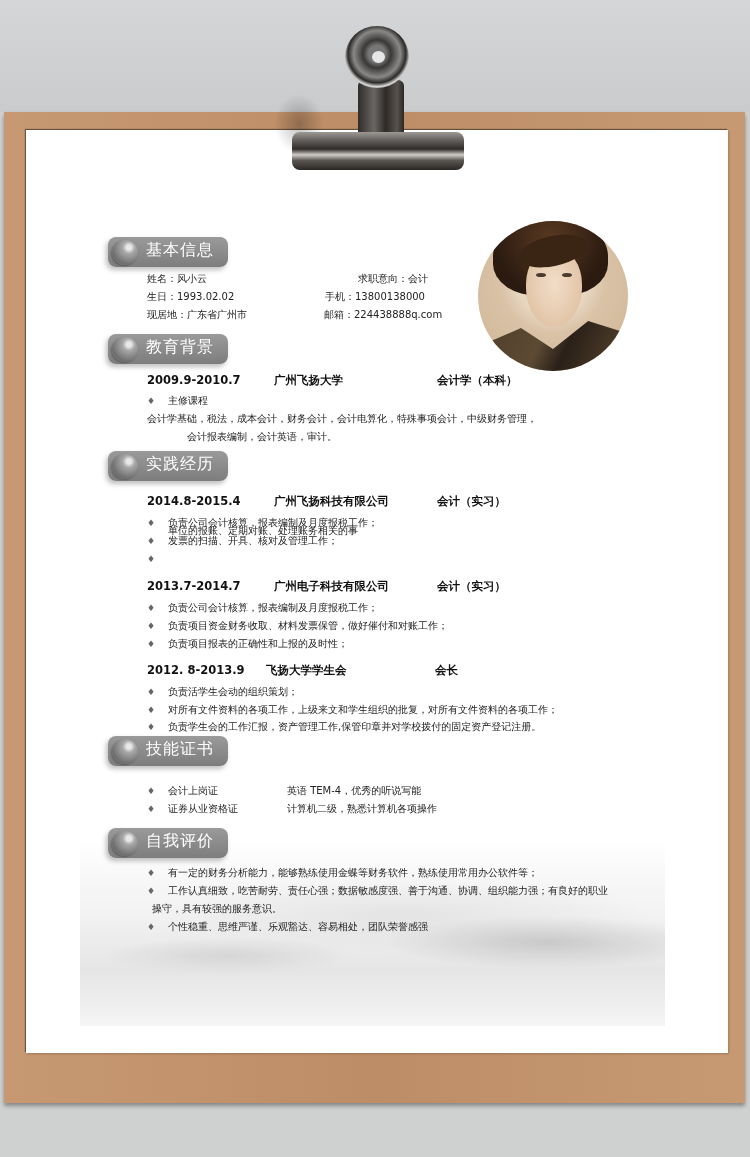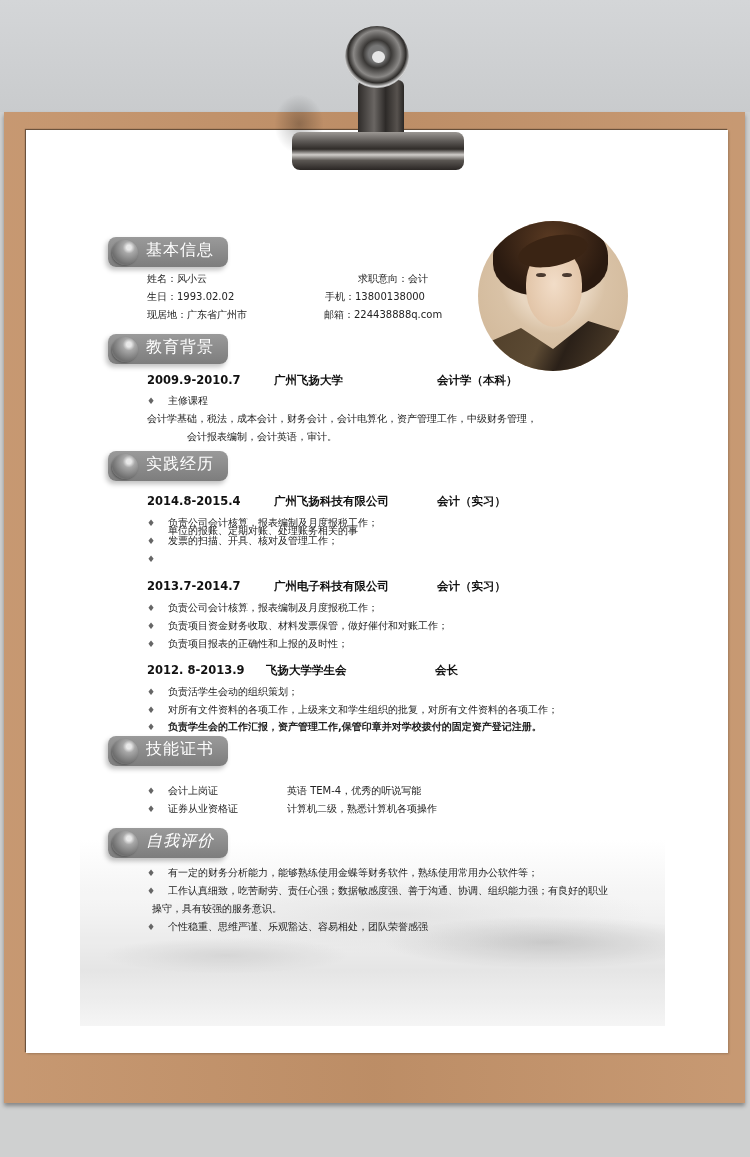--- a/index.html
+++ b/index.html
@@ -89,21 +89,21 @@
 
 <div class="sec" style="top:334px;">
   <div class="drop"></div>
   <div class="title">教育背景</div>
 </div>
 <div class="t b" style="left:147px;top:373px;">2009.9-2010.7</div>
 <div class="t b" style="left:274px;top:373px;">广州飞扬大学</div>
 <div class="t b" style="left:437px;top:373px;">会计学（本科）</div>
 <div class="dm" style="left:147px;top:396px;">♦</div>
 <div class="t" style="left:168px;top:394px;">主修课程</div>
-<div class="t" style="left:147px;top:412px;">会计学基础，税法，成本会计，财务会计，会计电算化，资产管理工作，中级财务管理，</div>
+<div class="t" style="left:147px;top:412px;">会计学基础，税法，成本会计，财务会计，会计电算化，特殊事项会计，中级财务管理，</div>
 <div class="t" style="left:147px;top:430px;margin-left:40px;">会计报表编制，会计英语，审计。</div>
 
 <div class="sec" style="top:451px;padding-left:30px;">
   <div class="drop"></div>
   <div class="title">实践经历</div>
 </div>
 
 <div class="t b" style="left:147px;top:494px;">2014.8-2015.4</div>
 <div class="t b" style="left:274px;top:494px;">广州飞扬科技有限公司</div>
 <div class="t b" style="left:437px;top:494px;">会计（实习）</div>
@@ -125,34 +125,34 @@
 <div class="t" style="left:168px;top:637px;">负责项目报表的正确性和上报的及时性；</div>
 
 <div class="t b" style="left:147px;top:663px;">2012. 8-2013.9</div>
 <div class="t b" style="left:266px;top:663px;">飞扬大学学生会</div>
 <div class="t b" style="left:435px;top:663px;">会长</div>
 <div class="dm" style="left:147px;top:687px;">♦</div>
 <div class="t" style="left:168px;top:685px;">负责活学生会动的组织策划；</div>
 <div class="dm" style="left:147px;top:705px;">♦</div>
 <div class="t" style="left:168px;top:703px;">对所有文件资料的各项工作，上级来文和学生组织的批复，对所有文件资料的各项工作；</div>
 <div class="dm" style="left:147px;top:722px;">♦</div>
-<div class="t" style="left:168px;top:720px;font-weight:bold;">负责学生会的工作汇报，资产管理工作,保管印章并对学校拨付的固定资产登记注册。</div>
+<div class="t" style="left:168px;top:720px;">负责学生会的工作汇报，资产管理工作,保管印章并对学校拨付的固定资产登记注册。</div>
 
 <div class="sec" style="top:736px;">
   <div class="drop"></div>
   <div class="title">技能证书</div>
 </div>
 <div class="dm" style="left:147px;top:786px;">♦</div>
 <div class="t" style="left:168px;top:784px;">会计上岗证</div>
 <div class="t" style="left:287px;top:784px;">英语 TEM-4，优秀的听说写能</div>
 <div class="dm" style="left:147px;top:804px;">♦</div>
 <div class="t" style="left:168px;top:802px;">证券从业资格证</div>
 <div class="t" style="left:287px;top:802px;">计算机二级，熟悉计算机各项操作</div>
 
-<div class="sec" style="top:828px;font-style:italic;">
+<div class="sec" style="top:828px;">
   <div class="drop"></div>
   <div class="title">自我评价</div>
 </div>
 <div class="dm" style="left:147px;top:868px;">♦</div>
 <div class="t" style="left:168px;top:866px;">有一定的财务分析能力，能够熟练使用金蝶等财务软件，熟练使用常用办公软件等；</div>
 <div class="dm" style="left:147px;top:886px;">♦</div>
 <div class="t" style="left:168px;top:884px;">工作认真细致，吃苦耐劳、责任心强；数据敏感度强、善于沟通、协调、组织能力强；有良好的职业</div>
 <div class="t" style="left:152px;top:902px;">操守，具有较强的服务意识。</div>
 <div class="dm" style="left:147px;top:922px;">♦</div>
 <div class="t" style="left:168px;top:920px;">个性稳重、思维严谨、乐观豁达、容易相处，团队荣誉感强</div>

